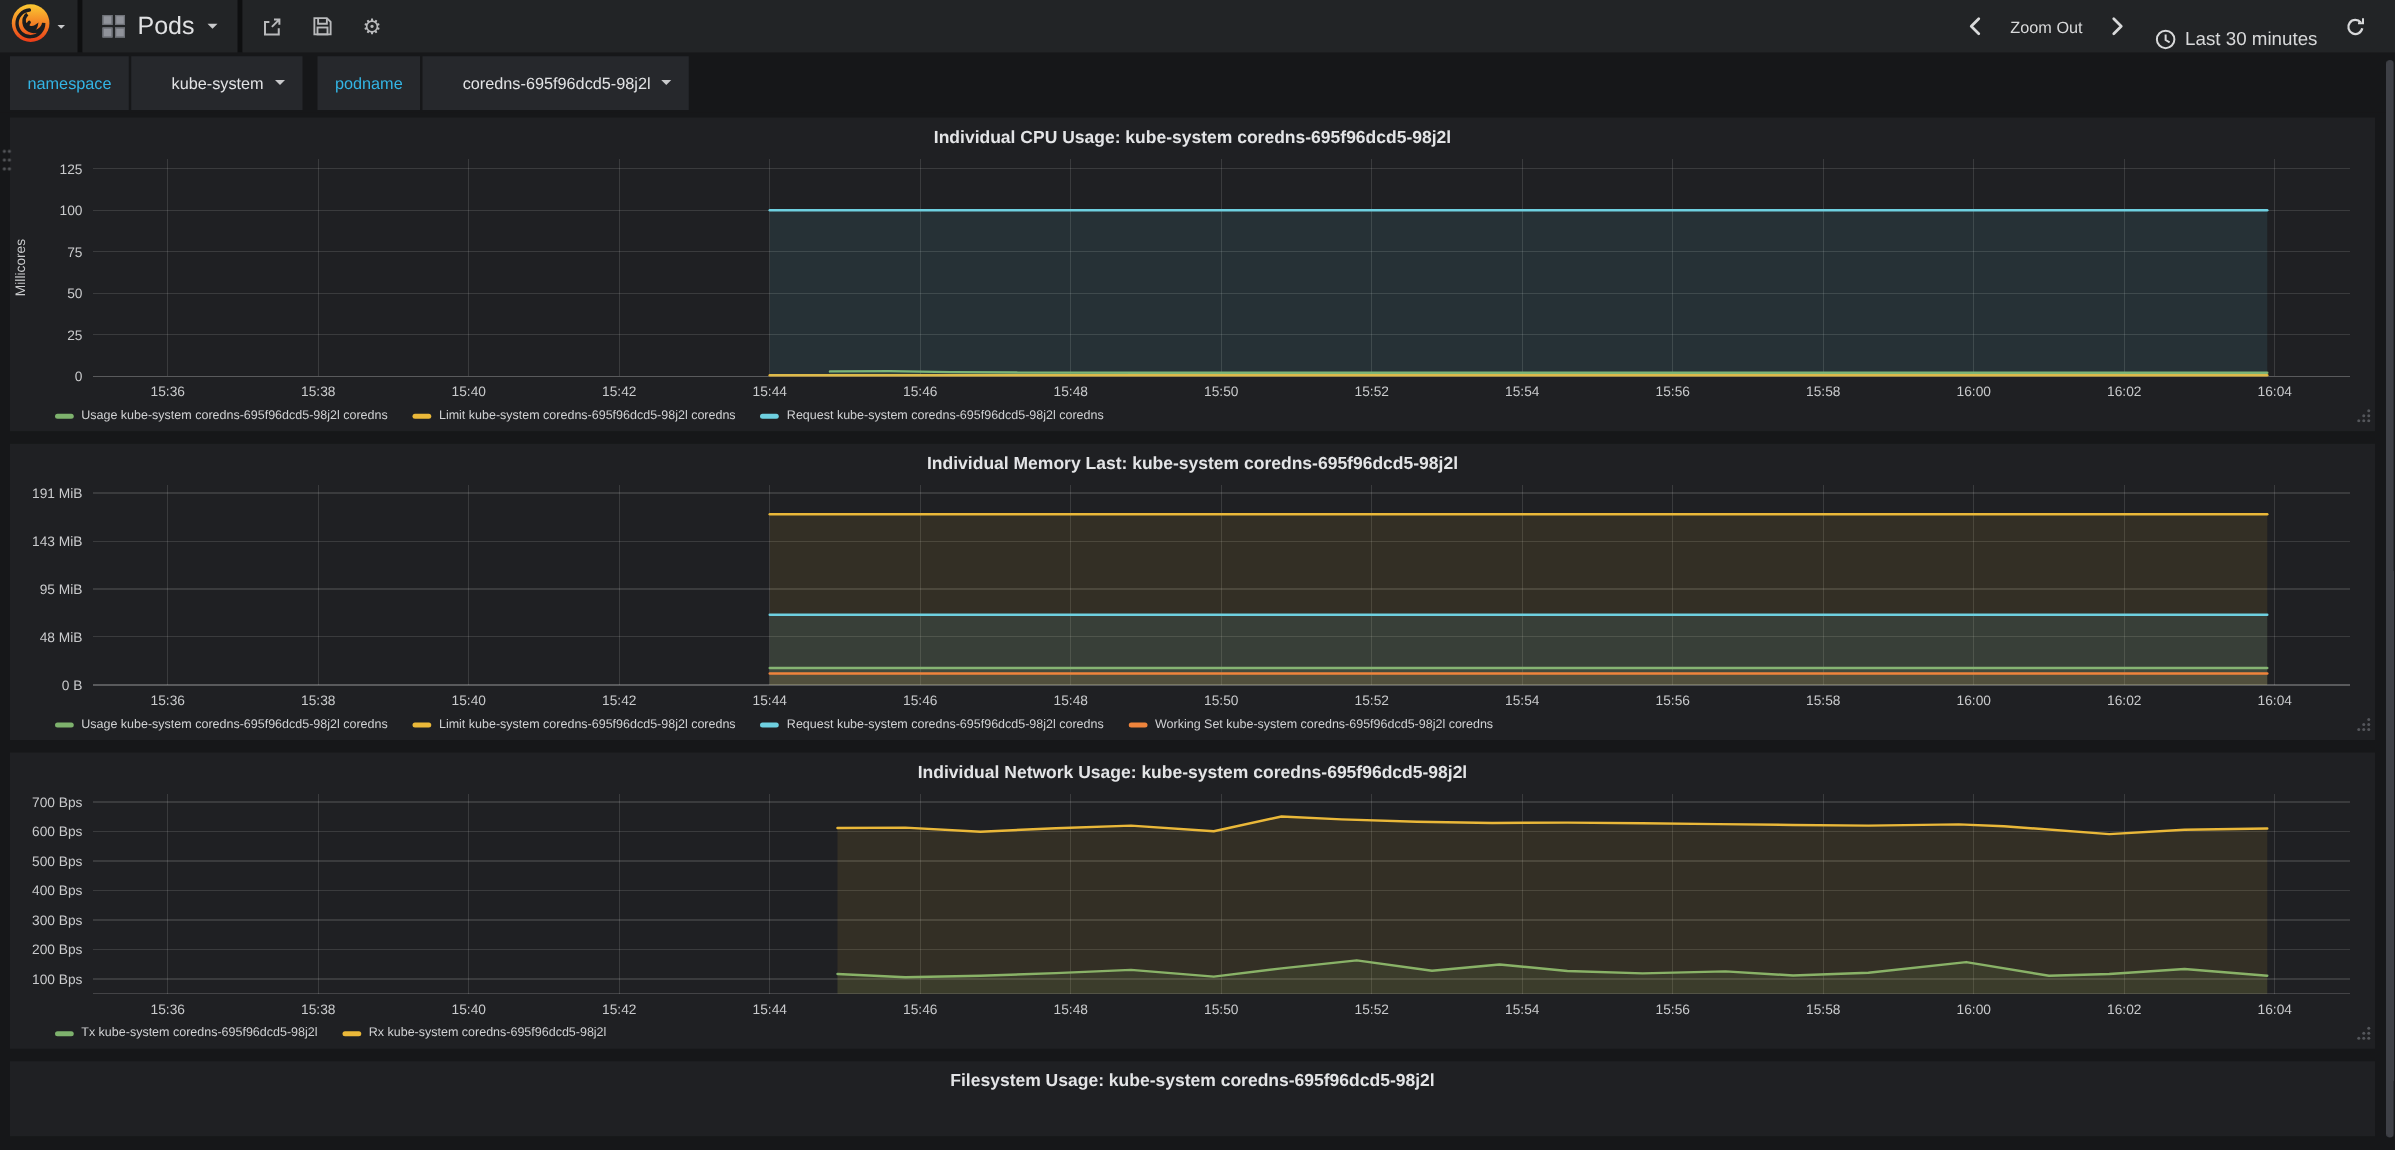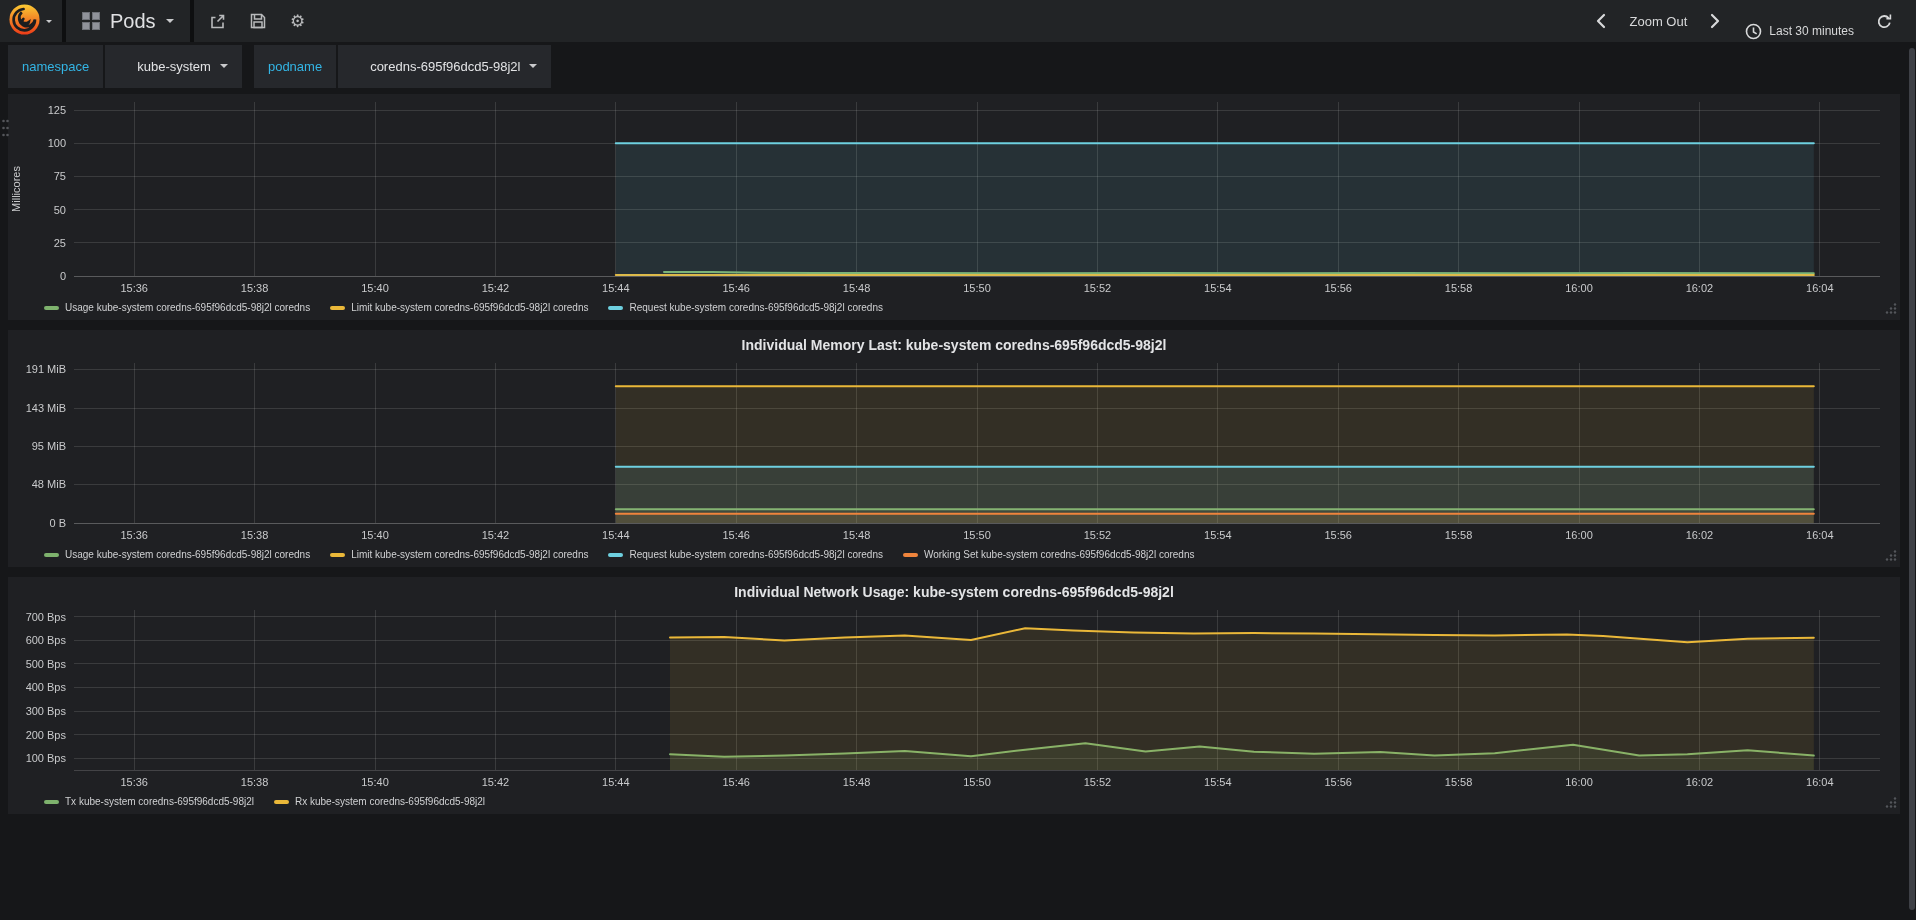--- a/index.html
+++ b/index.html
@@ -10,21 +10,21 @@
   .navbar { height:42px; display:flex; align-items:stretch; background:#0e0f10; }
   .nav-seg { background:#222426; display:flex; align-items:center; border-right:4px solid #0e0f10; }
   .logo-seg { padding:0 10px 0 8px; gap:5px; cursor:pointer; }
   .picker-seg { padding:0 16px; gap:10px; cursor:pointer; }
   .picker-label { font-size:20px; color:#e0e1e3; }
   .actions-seg { flex:1; border-right:none; padding:0 14px 0 6px; gap:4px; }
   .icon-btn { width:36px; height:36px; display:flex; align-items:center; justify-content:center; cursor:pointer; color:#b9babc; }
   .gear-glyph { font-size:17px; color:#b9babc; line-height:1; }
   .nav-right { margin-left:auto; display:flex; align-items:center; gap:6px; }
   .zoom-out-label { font-size:13px; color:#d8d9da; padding:0 4px; cursor:pointer; }
-  .time-range { display:flex; align-items:center; gap:7px; font-size:12px; padding:0 6px; cursor:pointer;margin-top:20px; }
+  .time-range { display:flex; align-items:center; gap:7px; font-size:15px; padding:0 6px; cursor:pointer;margin-top:20px; }
   .caret { width:0; height:0; border-left:4px solid transparent; border-right:4px solid transparent; border-top:4px solid #c9cacc; }
   .caret.sm { border-left-width:3px; border-right-width:3px; border-top-width:3px; }
   .grid-icon { display:grid; grid-template-columns:8px 8px; grid-template-rows:8px 8px; gap:2px; }
   .grid-icon span { background:#90939a; border:1px solid #6f7278; }
 
   
   .submenu { height:48px; display:flex; align-items:center; padding:0 8px; gap:12px; background:#161719; }
   .var-group { display:flex; gap:2px; }
   .chip { height:43px; display:flex; align-items:center; padding:0 14px; background:#26282c; font-size:13px; }
   .chip-label { color:#33b5e5; }
@@ -138,20 +138,21 @@
     <span class="chip chip-value">
       <span>coredns-695f96dcd5-98j2l</span>
       <span class="caret"></span>
     </span>
   </div>
 </div>
 
 <div class="dashboard">
 
   <div class="panel">
+    <div class="panel-title">Individual CPU Usage: kube-system coredns-695f96dcd5-98j2l</div>
     <div class="chart-wrap">
         <svg width="1892" height="206" viewBox="0 0 1892 206">
           <line x1="126.2" y1="8" x2="126.2" y2="182" stroke="rgba(255,255,255,0.12)" shape-rendering="crispEdges"></line>
           <text x="126.2" y="198" font-size="11" fill="#c9cacc" text-anchor="middle">15:36</text>
           <line x1="246.6" y1="8" x2="246.6" y2="182" stroke="rgba(255,255,255,0.12)" shape-rendering="crispEdges"></line>
           <text x="246.6" y="198" font-size="11" fill="#c9cacc" text-anchor="middle">15:38</text>
           <line x1="367.0" y1="8" x2="367.0" y2="182" stroke="rgba(255,255,255,0.12)" shape-rendering="crispEdges"></line>
           <text x="367.0" y="198" font-size="11" fill="#c9cacc" text-anchor="middle">15:40</text>
           <line x1="487.4" y1="8" x2="487.4" y2="182" stroke="rgba(255,255,255,0.12)" shape-rendering="crispEdges"></line>
           <text x="487.4" y="198" font-size="11" fill="#c9cacc" text-anchor="middle">15:42</text>
@@ -386,20 +387,23 @@
             <circle cx="10" cy="6.5" r="1.2"></circle>
             <circle cx="10" cy="10.5" r="1.2"></circle>
             <circle cx="6" cy="6.5" r="1.2"></circle>
             <circle cx="6" cy="10.5" r="1.2"></circle>
             <circle cx="2" cy="10.5" r="1.2"></circle>
           </g>
         </svg>
     </span>
   </div>
 
+  <div class="panel panel-fs">
+    <div class="panel-title">Filesystem Usage: kube-system coredns-695f96dcd5-98j2l</div>
+  </div>
 
 </div>
 
 <span class="drag-handle">
   <svg width="9" height="22">
       <g fill="#54565a">
         <circle cx="2.5" cy="3" r="1.3"></circle>
         <circle cx="6.5" cy="3" r="1.3"></circle>
         <circle cx="2.5" cy="10" r="1.3"></circle>
         <circle cx="6.5" cy="10" r="1.3"></circle>

